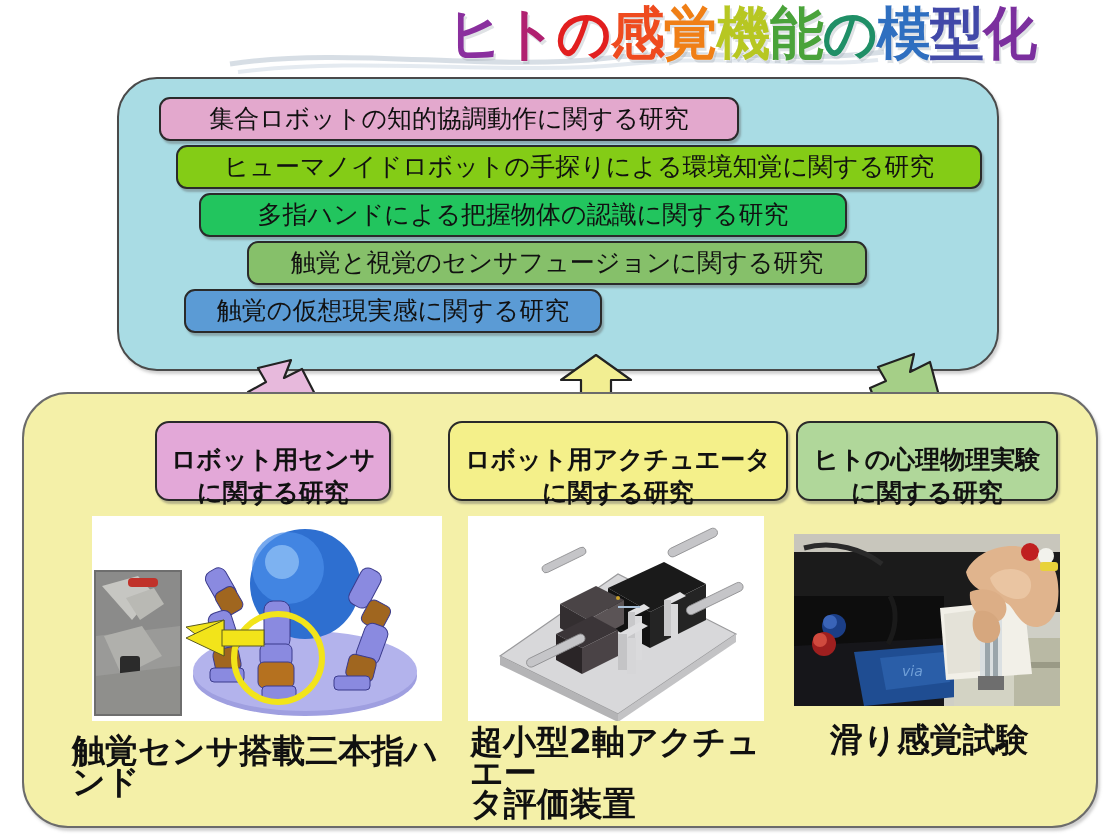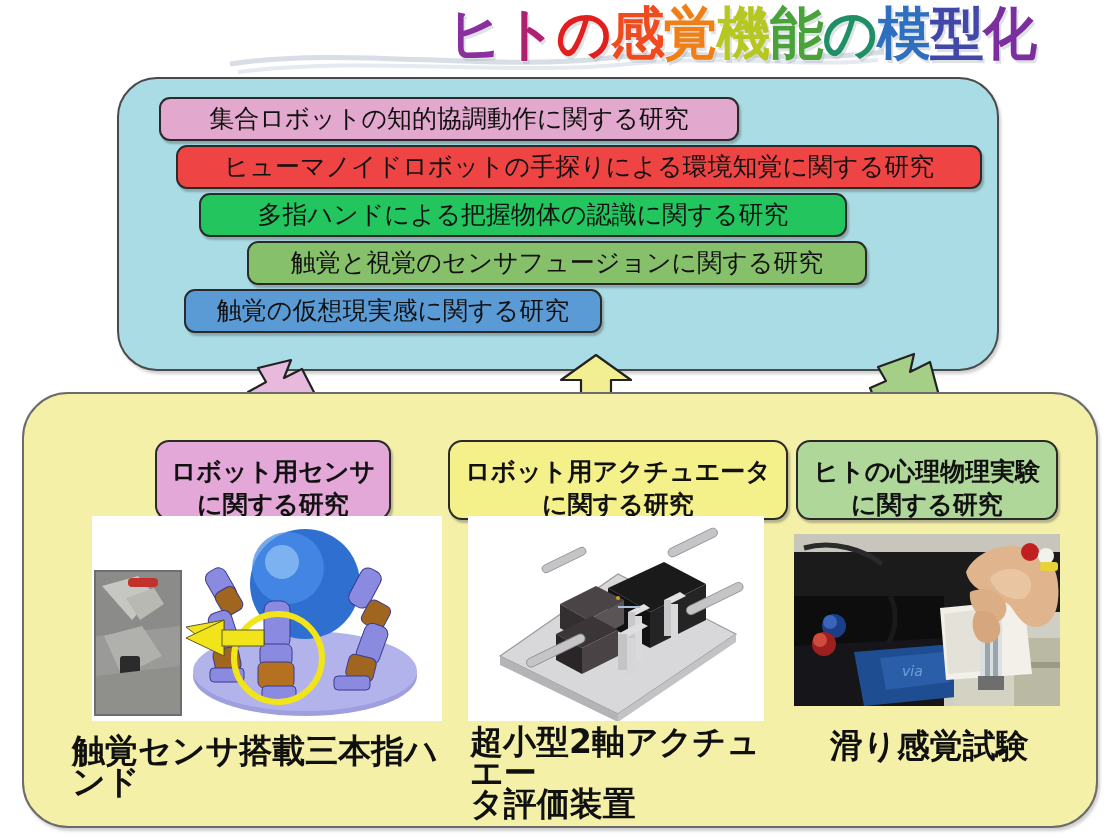--- a/index.html
+++ b/index.html
@@ -76,23 +76,22 @@
     position:absolute;
     border:2px solid #2a2a2a;
     border-radius:14px;
     box-sizing:border-box;
     color:#111;
     font-weight:bold;
     font-size:25px;
     line-height:33px;
     text-align:center;
     box-shadow:2px 3px 2px rgba(90,90,90,0.40);
-    padding-top:13px;
+    padding-top:20px;
     white-space:nowrap;
-    margin-top:19px;
   }
   .photo{
     position:absolute;
     background:#ffffff;
     overflow:hidden;
   }
   .caption{
     position:absolute;
     color:#101010;
     font-weight:bold;
@@ -109,21 +108,21 @@
   <div id="title">
     <svg class="swoosh" viewBox="0 0 660 34">
       <path d="M2,22 C120,4 260,30 380,16 C470,6 560,22 656,10" fill="none" stroke="#c9d3dc" stroke-width="5" opacity="0.75"></path>
       <path d="M10,30 C140,14 280,34 400,22 C500,12 580,26 650,18" fill="none" stroke="#dde5ec" stroke-width="4" opacity="0.8"></path>
     </svg>
     <span class="ttl"><span class="ch" style="color: rgb(138, 47, 158);">ヒ</span><span class="ch" style="color: rgb(176, 32, 112);">ト</span><span class="ch" style="color: rgb(226, 31, 31);">の</span><span class="ch" style="color: rgb(239, 75, 31);">感</span><span class="ch" style="color: rgb(240, 127, 22);">覚</span><span class="ch" style="color: rgb(183, 199, 34);">機</span><span class="ch" style="color: rgb(74, 163, 58);">能</span><span class="ch" style="color: rgb(31, 143, 102);">の</span><span class="ch" style="color: rgb(47, 111, 192);">模</span><span class="ch" style="color: rgb(65, 72, 168);">型</span><span class="ch" style="color: rgb(123, 47, 158);">化</span></span>
   </div>
 
   <div id="bluePanel">
     <div class="topic" style="left:40px;top:18px;width:580px;height:44px;background:#e3a8cd;">集合ロボットの知的協調動作に関する研究</div>
-    <div class="topic" style="left:57px;top:66px;width:806px;height:44px;background:#ef4444;">ヒューマノイドロボットの手探りによる環境知覚に関する研究</div>
+    <div class="topic" style="left:57px;top:66px;width:806px;height:44px;background:#84cc16;">ヒューマノイドロボットの手探りによる環境知覚に関する研究</div>
     <div class="topic" style="left:80px;top:114px;width:648px;height:44px;background:#22c55e;">多指ハンドによる把握物体の認識に関する研究</div>
     <div class="topic" style="left:65px;top:210px;width:418px;height:44px;background:#5b9bd5;">触覚の仮想現実感に関する研究</div>
     <div class="topic" style="left:128px;top:162px;width:620px;height:44px;background:#86c06a;">触覚と視覚のセンサフュージョンに関する研究</div>
   </div>
 
   <svg class="arrowSvg" style="left:244px;top:352px;width:110px;height:76px;" viewBox="0 0 110 76">
     <polygon points="20,71 4,40 22,30 14,16 47,8 40,26 58,17 74,48 44,64" fill="#e7b9dc" stroke="#222" stroke-width="2.2" stroke-linejoin="round"></polygon>
   </svg>
 
   <svg class="arrowSvg" style="left:556px;top:352px;width:80px;height:76px;" viewBox="0 0 80 76">
@@ -289,15 +288,15 @@
 
         <circle cx="236" cy="18" r="9" fill="#c02020"></circle>
         <circle cx="252" cy="22" r="8" fill="#f2f2ec"></circle>
         <rect x="246" y="28" width="18" height="9" rx="3" fill="#e8d23a"></rect>
       </svg>
     </div>
 
     <div class="caption" style="left:48px;top:341px;width:372px;">触覚センサ搭載三本指ハンド</div>
     <div class="caption" style="left:446px;top:332px;width:300px;">超小型2軸アクチュエー
 タ評価装置</div>
-    <div class="caption" style="left:806px;top:330px;width:240px;margin-top:6px;">滑り感覚試験</div>
+    <div class="caption" style="left:806px;top:330px;width:240px;">滑り感覚試験</div>
   </div>
 </div>
 
 </body></html>

